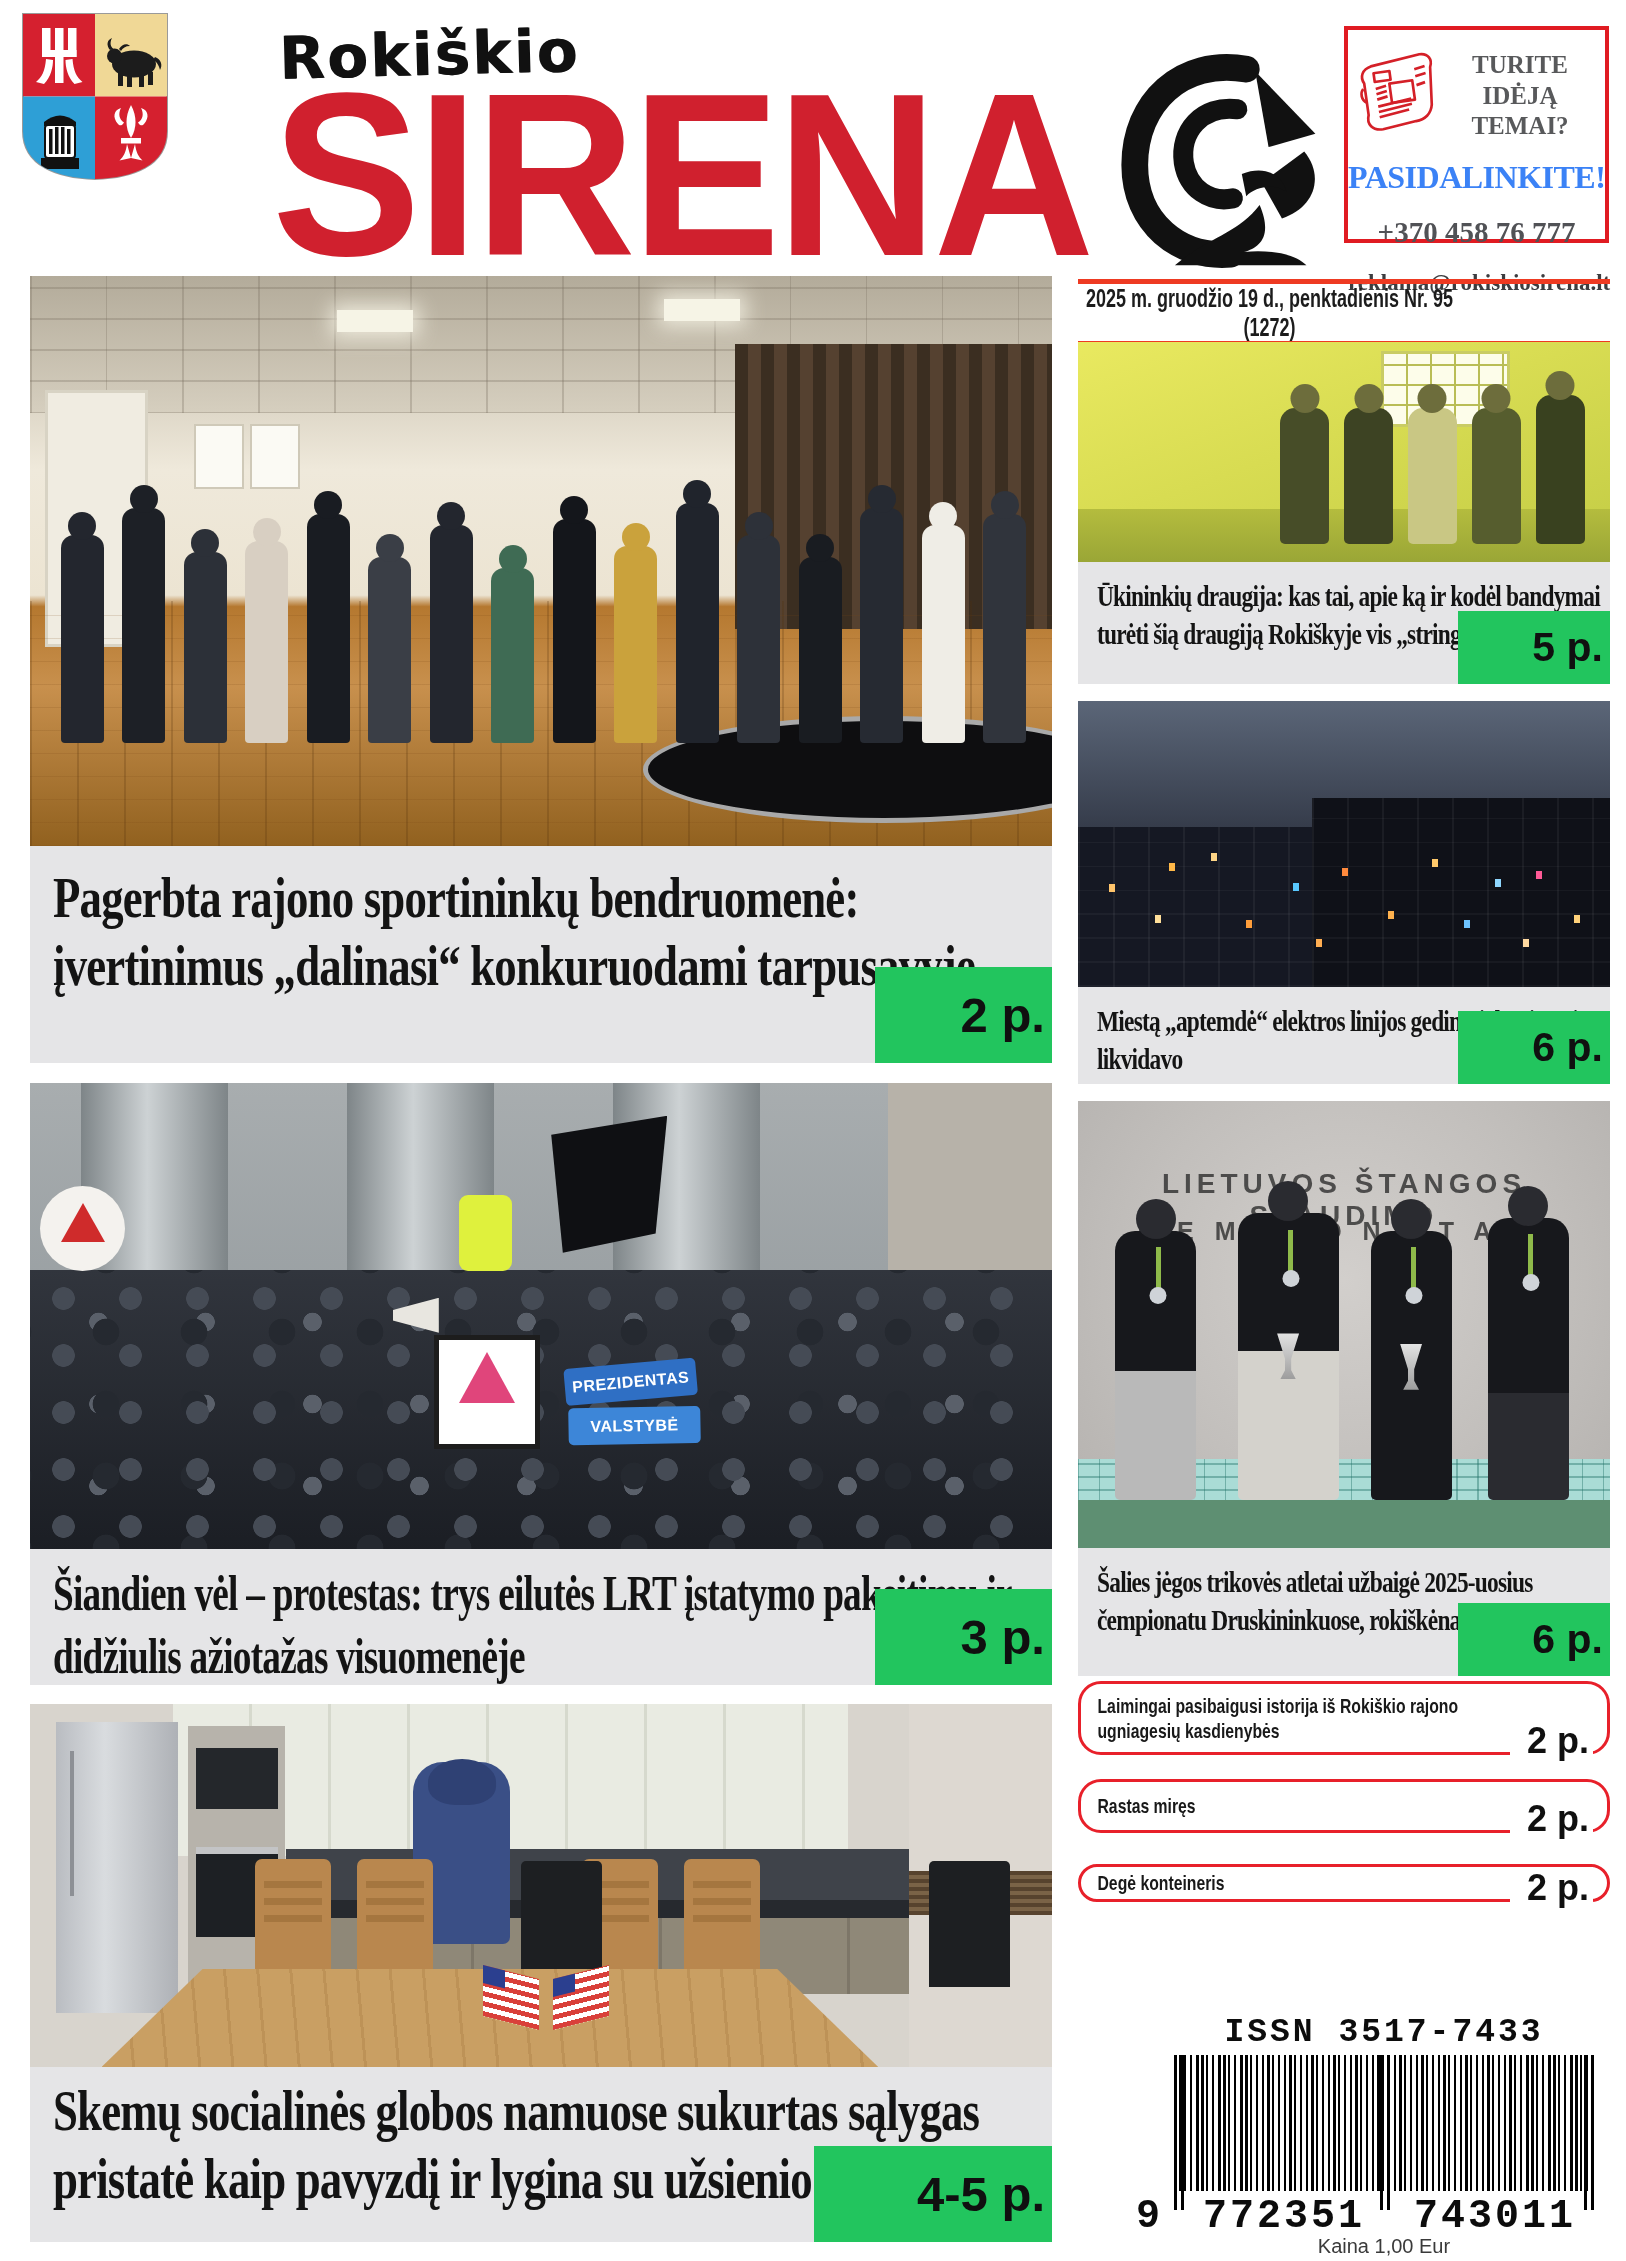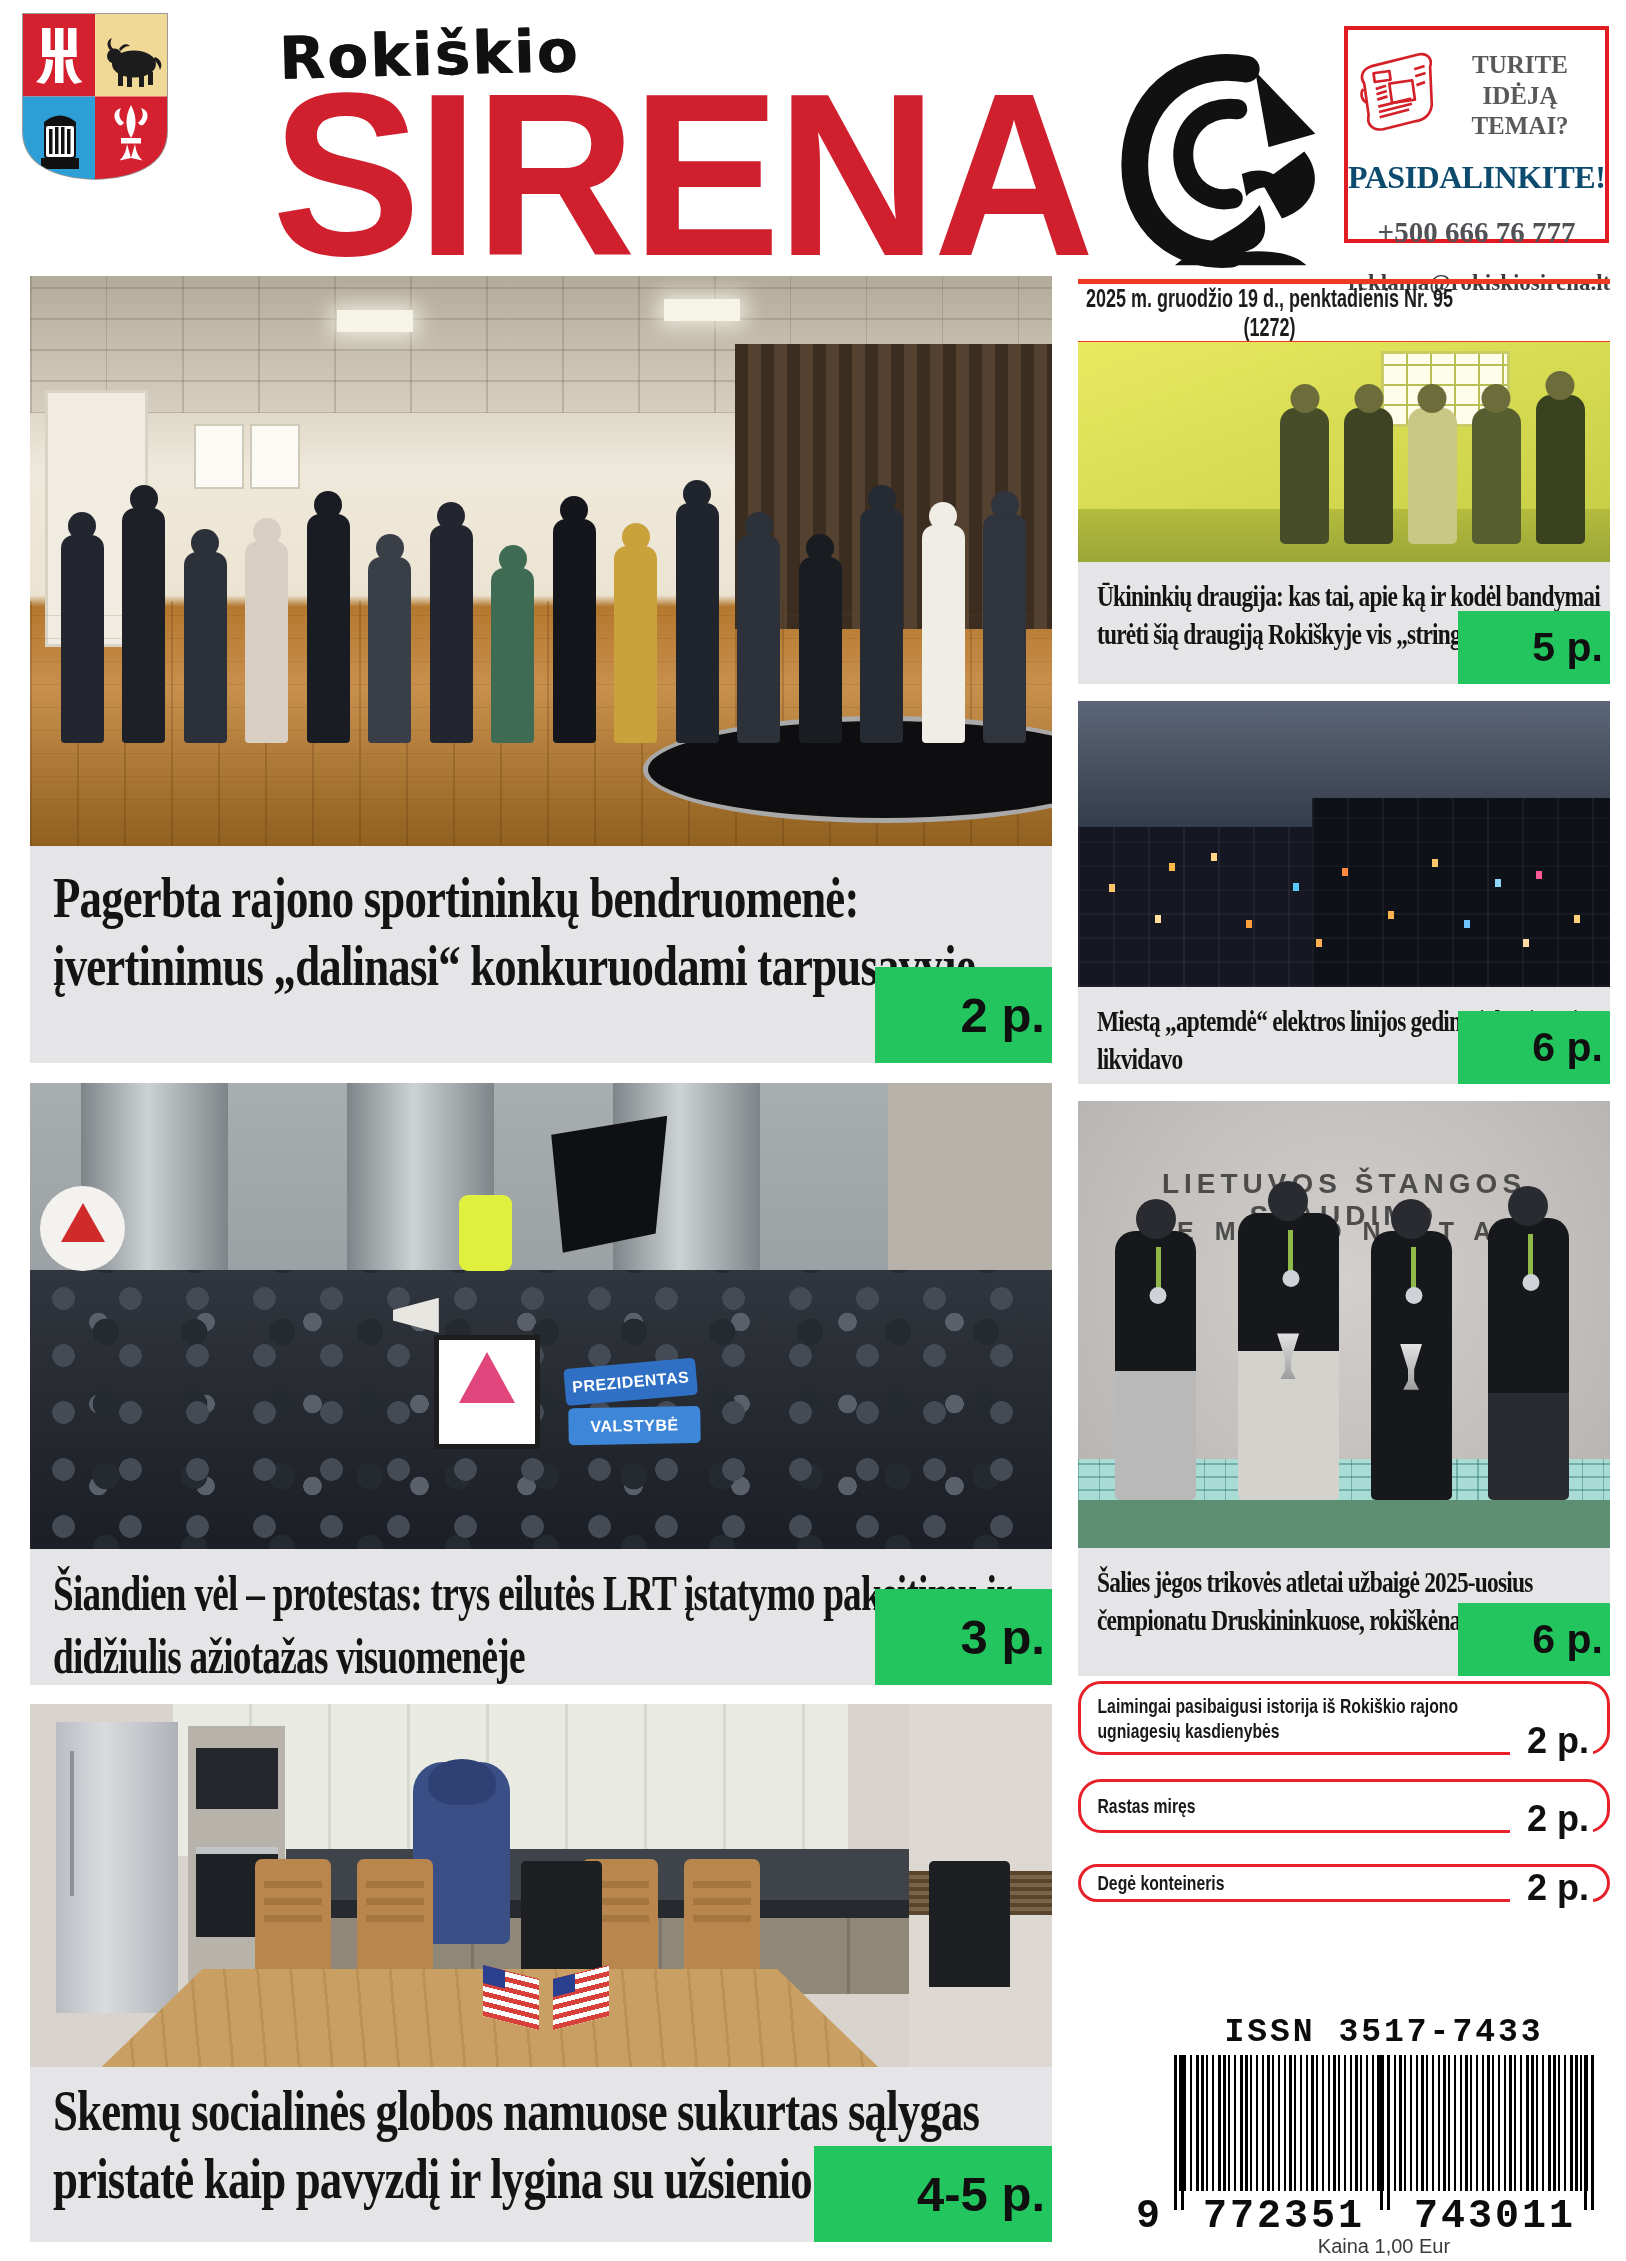--- a/index.html
+++ b/index.html
@@ -8,21 +8,21 @@
   
   .coa{position:absolute;left:19px;top:11px;width:152px;height:170px;}
   .pretitle{position:absolute;left:279px;top:20px;font-family:"DejaVu Sans",sans-serif;font-weight:700;font-size:59px;color:#111;letter-spacing:2.5px;transform:rotate(-1.5deg);text-shadow:1px 0 0 #111;}
   .sirena{position:absolute;left:272px;top:85px;font-family:"Liberation Sans",sans-serif;font-weight:700;font-size:223px;line-height:172px;color:#d0202e;letter-spacing:-4px;transform:scaleY(1.04);transform-origin:top left;}
   .sirenalogo{position:absolute;left:1108px;top:47px;width:223px;height:227px;}
   .contact-box{position:absolute;left:1344px;top:26px;width:257px;height:209px;border:4.6px solid #e01b22;background:#fff;}
   .cb-top{display:flex;align-items:center;padding:13px 9px 0 7px;}
   .np-icon{width:89px;height:80px;flex:0 0 auto;transform:rotate(-8deg);}
   .cb-title{flex:1;text-align:center;font-family:"Liberation Serif",serif;font-weight:700;font-size:25px;line-height:1.22;color:#58595b;padding-top:7px;}
   .cb-title span{display:block;}
-  .cb-cta{margin-top:17px;text-align:left;font-family:"Liberation Serif",serif;font-weight:700;font-size:32px;color:#0c4a6e;letter-spacing:-0.5px;}
+  .cb-cta{margin-top:17px;text-align:left;font-family:"Liberation Serif",serif;font-weight:700;font-size:32px;color:#3b82f6;letter-spacing:-0.5px;}
   .cb-phone{margin-top:20px;text-align:center;font-family:"Liberation Serif",serif;font-weight:700;font-size:29px;color:#515256;}
   .cb-email{margin-top:21px;text-align:center;font-family:"Liberation Serif",serif;font-weight:700;font-size:23px;color:#3c3d40;}
 
   
   .datebar{position:absolute;left:1078px;top:279px;width:532px;height:57px;border-top:5.6px solid #ee3a22;border-bottom:5.6px solid #ee3a22;display:flex;align-items:center;overflow:hidden;}
   .datebar .dtxt{display:block;width:139%;transform:scaleX(.72);transform-origin:left center;text-align:center;font-weight:700;font-size:25px;color:#1c1c1c;}
 
   
   .photo{position:absolute;overflow:hidden;background:#9a9a9a;}
   .photo *{position:absolute;}
@@ -252,21 +252,21 @@
           <rect x="40" y="34" width="26" height="22"></rect>
           <path d="M24,38 L36,36 M24,44 L36,42 M24,50 L36,48 M24,58 L62,54 M24,64 L62,60 M24,70 L58,66 M70,22 L82,20 M70,30 L82,28 M70,40 L80,38"></path>
         </g>
       </svg>
       <div class="cb-title">
         <span>TURITE IDĖJĄ</span>
         <span>TEMAI?</span>
       </div>
     </div>
     <div class="cb-cta">PASIDALINKITE!</div>
-    <div class="cb-phone">+500 666 76 777</div>
+    <div class="cb-phone">+370 458 76 777</div>
     <div class="cb-email">reklama@rokiskiosirena.lt</div>
   </div>
 
   <div class="datebar">
     <span class="dtxt">2025 m. gruodžio 19 d., penktadienis Nr. 95 (1272)</span>
   </div>
 
   <div class="photo photo-awards">
     <div class="aw-ceil"></div>
     <div class="aw-light" style="left:30%;"></div>

